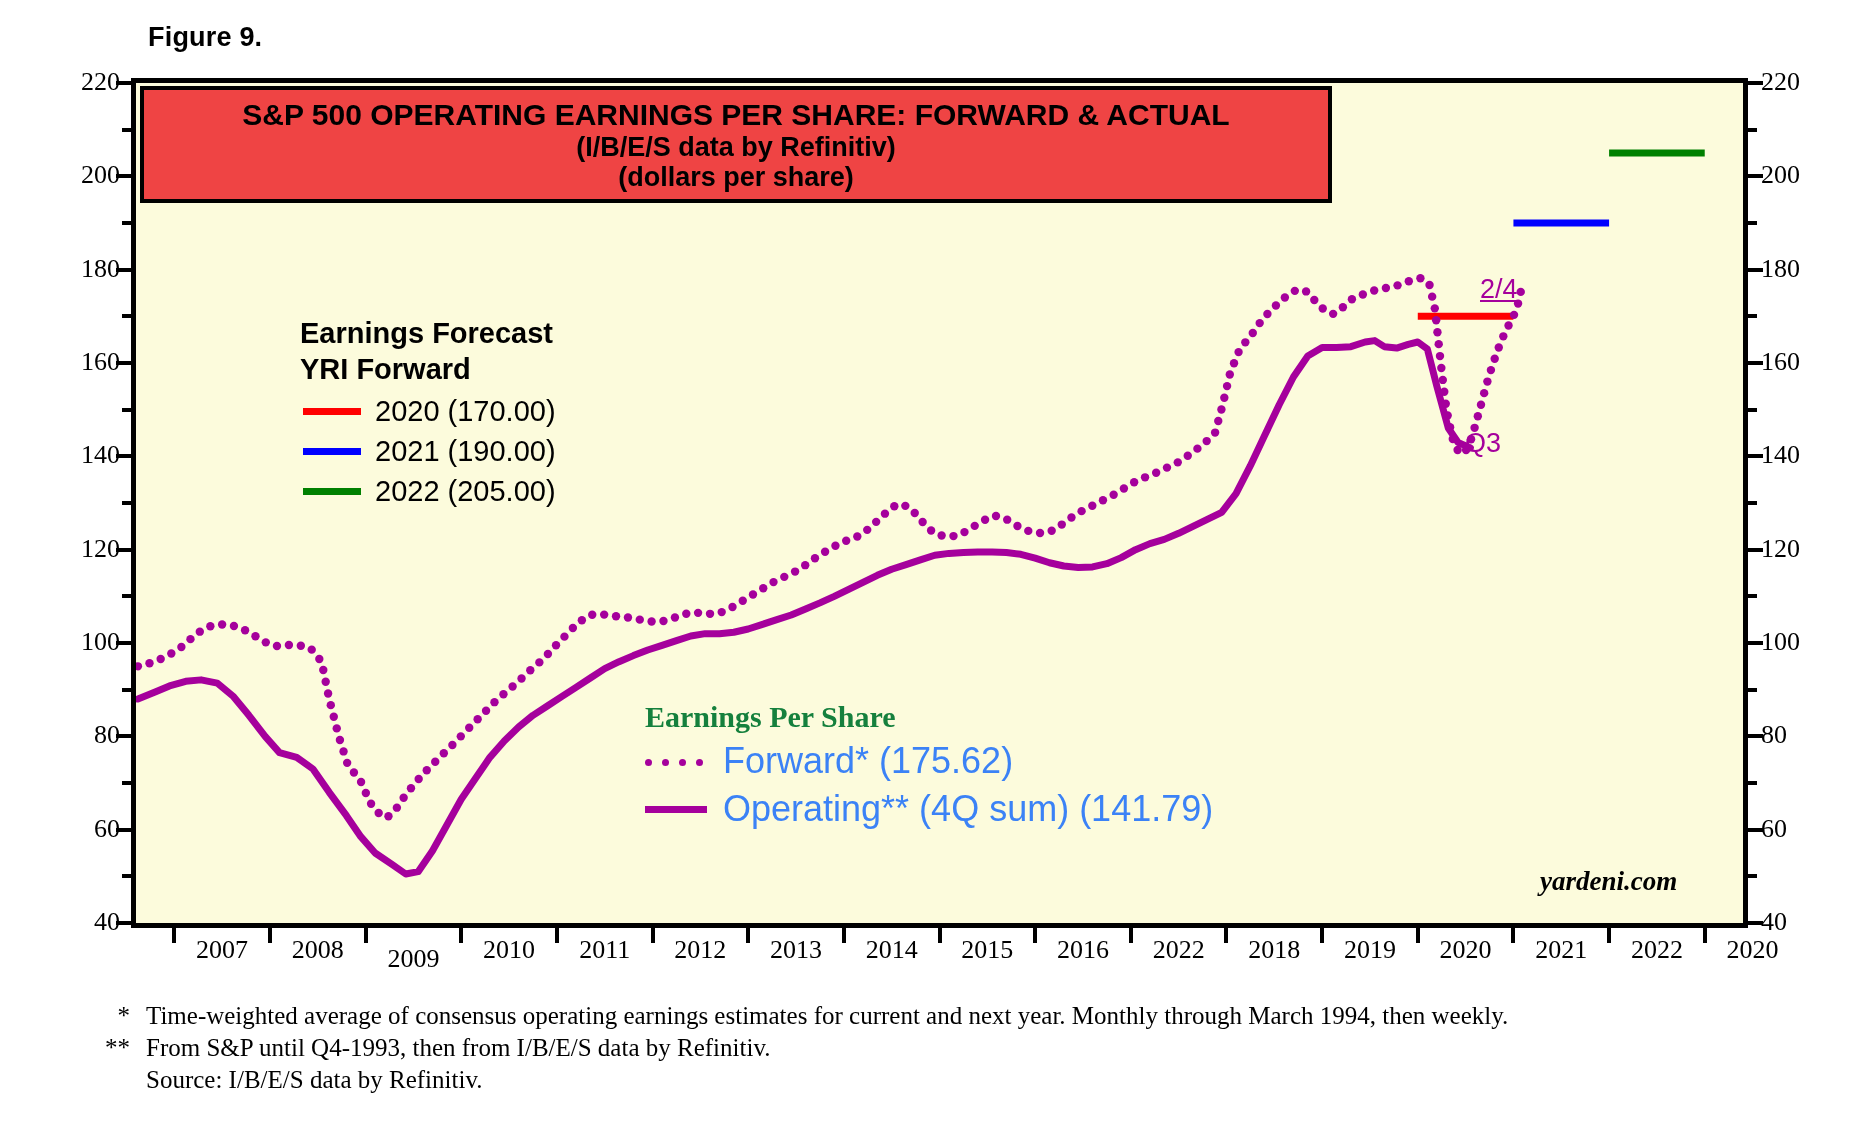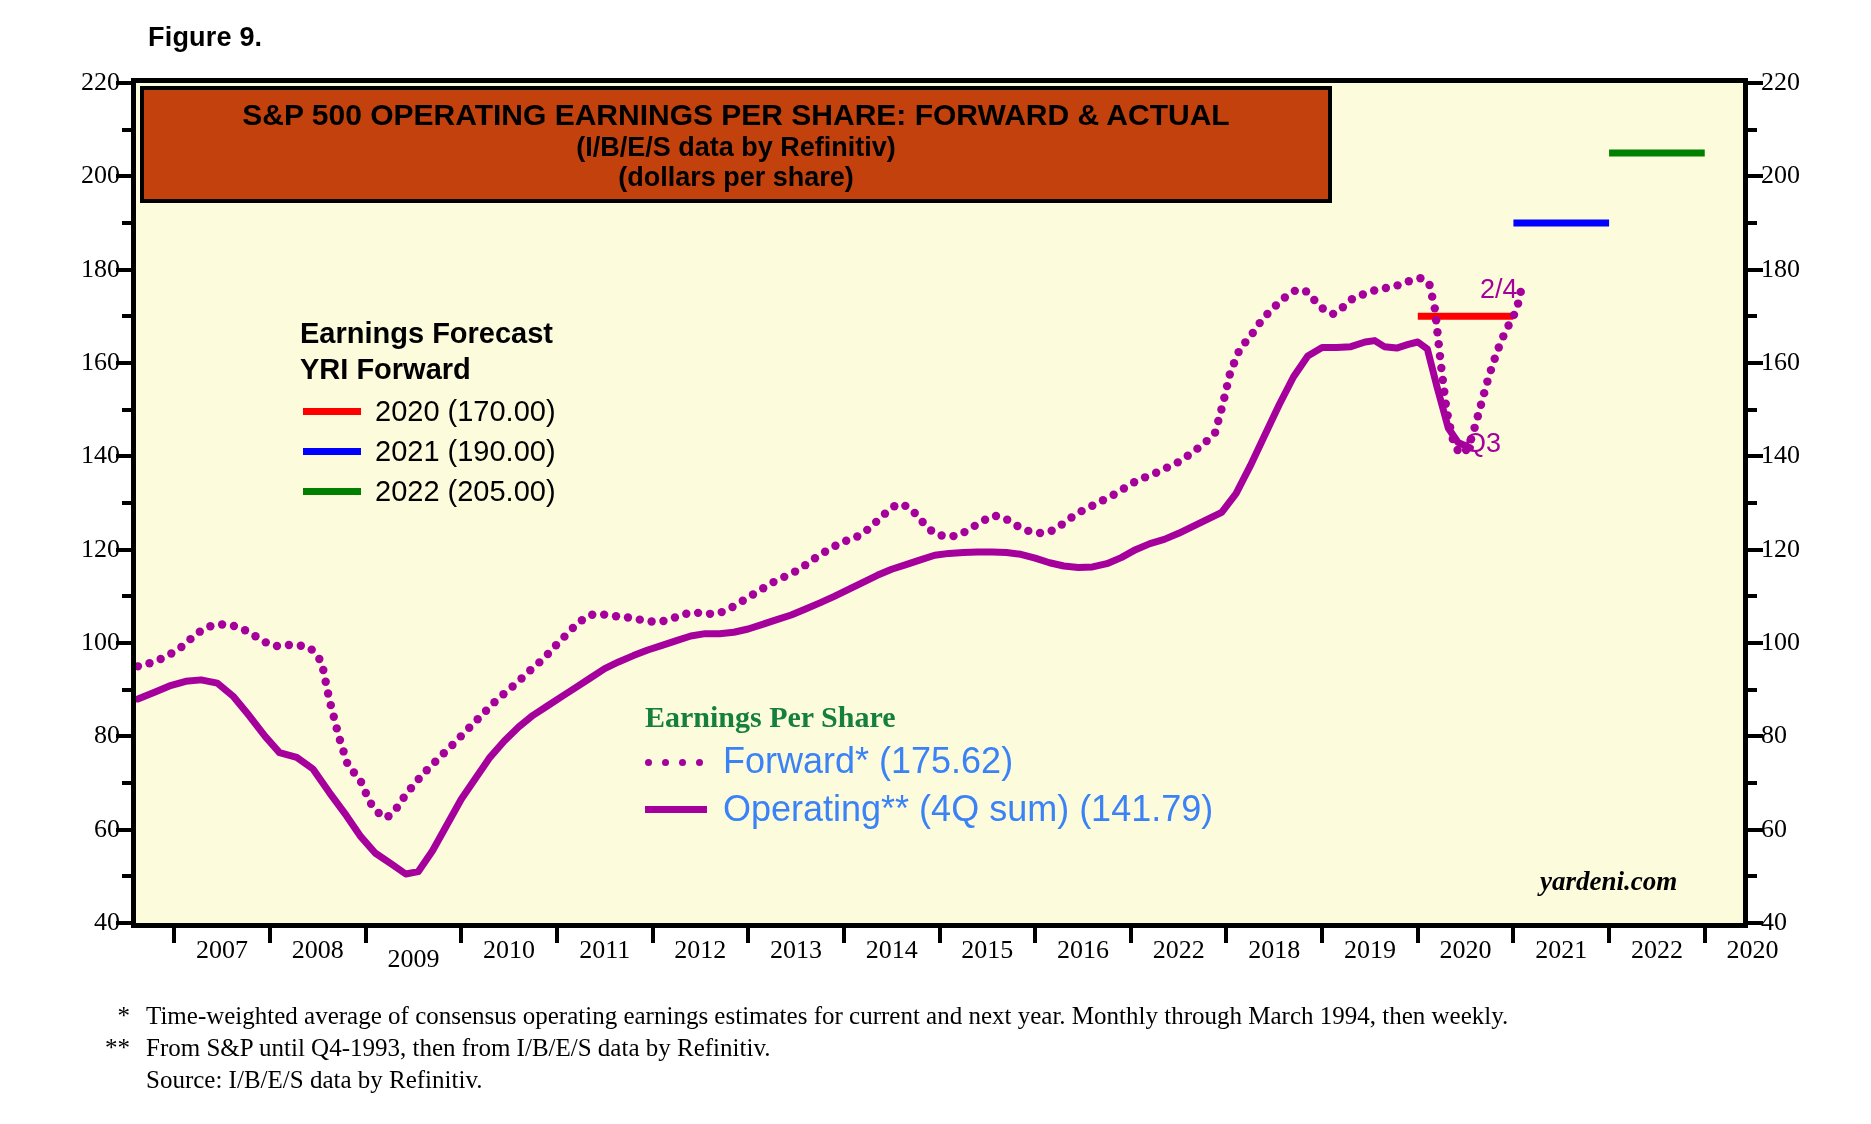--- a/index.html
+++ b/index.html
@@ -48,21 +48,21 @@
     display: block;
   }
 
   
   #title-box {
     position: absolute;
     left: 140px;
     top: 86px;
     width: 1192px;
     height: 117px;
-    background: #c2410c;
+    background: #ef4444;
     border: 4px solid #000000;
     box-sizing: border-box;
     display: flex;
     flex-direction: column;
     align-items: center;
     justify-content: center;
     padding-top: 2px;
   }
   #title-box .t-line {
     font-family: "Liberation Sans", sans-serif;
@@ -474,21 +474,21 @@
     <span class="el-text">Forward* (175.62)</span>
   </div>
   <div class="el-row">
     <span class="el-swatch" id="swatch-operating">
       <span class="solid-bar" style="background: rgb(165, 0, 156);"></span>
     </span>
     <span class="el-text">Operating** (4Q sum) (141.79)</span>
   </div>
 </div>
 
-<div class="plot-annotation" id="anno-24" style="left:1480px; top:274px;">2/4</div>
+<div class="plot-annotation" id="anno-24" style="left:1480px; top:274px;text-decoration:underline;">2/4</div>
 <div class="plot-annotation" id="anno-q3" style="left:1465px; top:428px;">Q3</div>
 
 <div id="watermark">yardeni.com</div>
 
 <div id="footnotes">
   <div class="fn-row">
     <span class="fn-mark">*</span>
     <span class="fn-text">Time-weighted average of consensus operating earnings estimates for current and next year. Monthly through March 1994, then weekly.</span>
   </div>
   <div class="fn-row">

